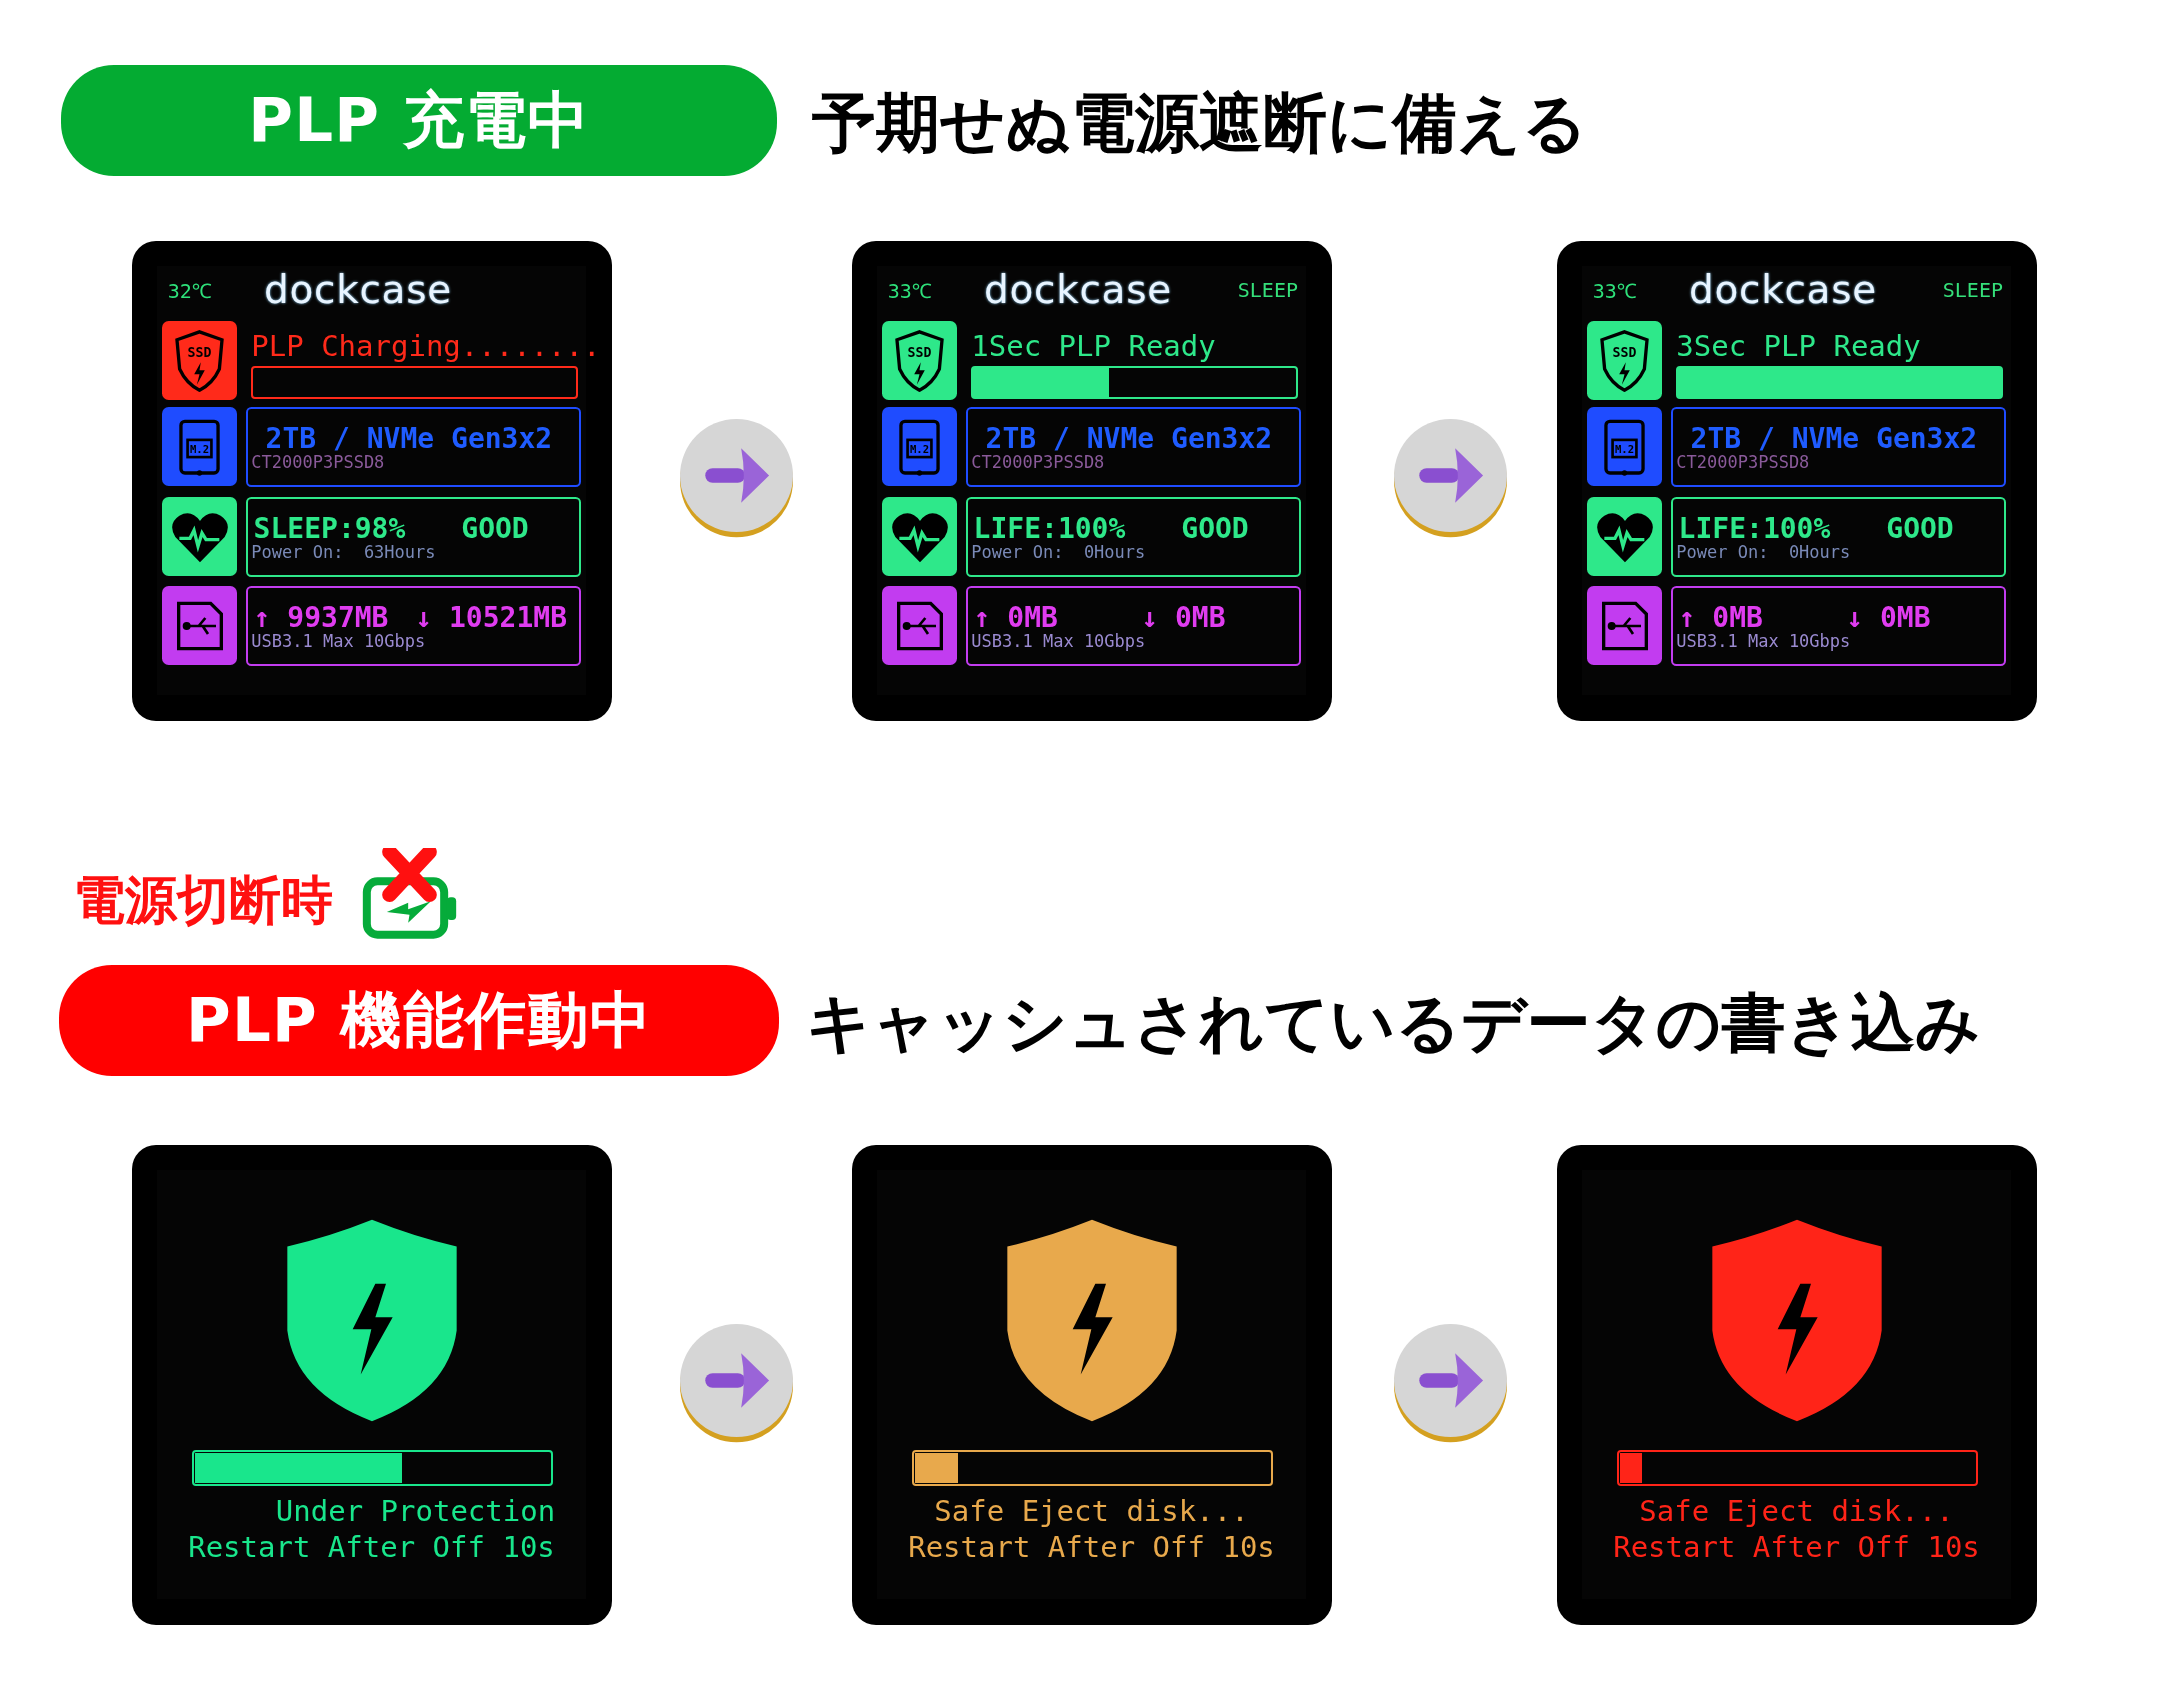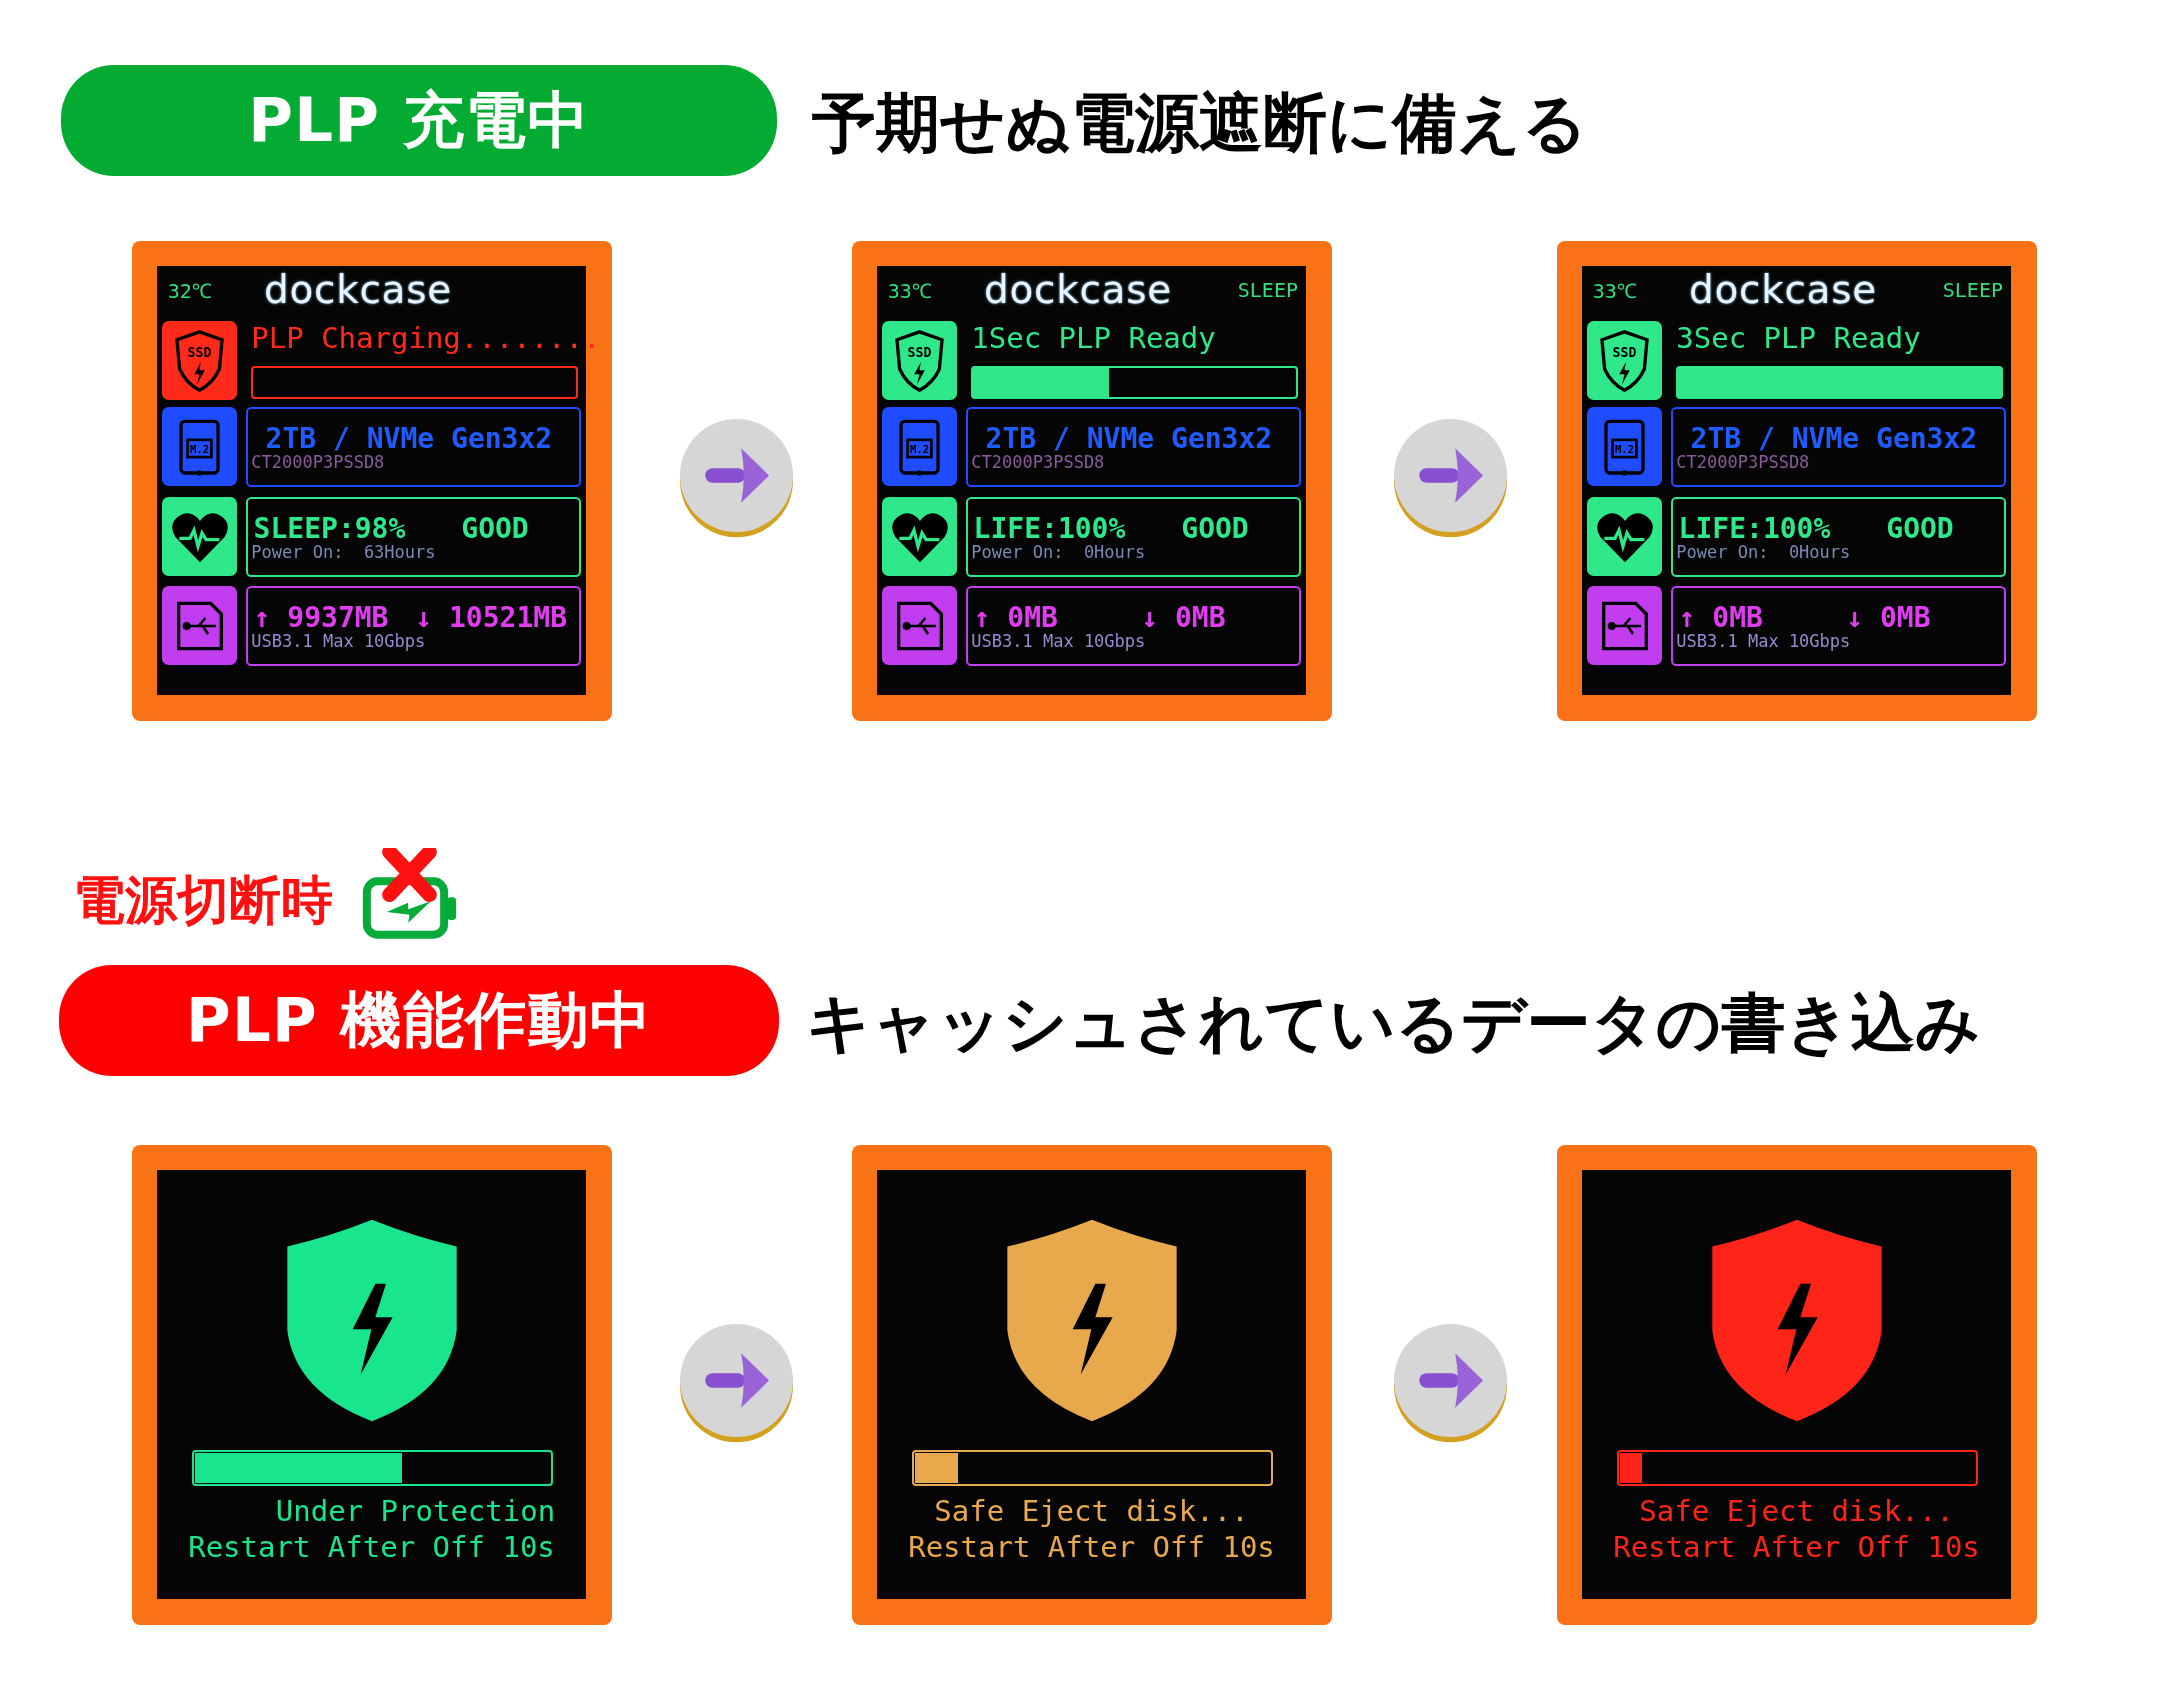--- a/index.html
+++ b/index.html
@@ -4,38 +4,38 @@
 <style>
   html, body { margin:0; padding:0; background:#ffffff; }
   body { width:2183px; height:1687px; position:relative; overflow:hidden;
          font-family:"DejaVu Sans", "Liberation Sans", sans-serif; }
 
   .pill { position:absolute; border-radius:53px; color:#fff; display:flex;
           align-items:center; justify-content:center; font-weight:bold; font-size:61px;
           letter-spacing:1.3px; }
   .headline { position:absolute; font-size:64px; color:#000000; font-weight:bold; }
 
-  .frame { position:absolute; width:480px; height:480px; background:#f97316; border-radius:8px; }
+  .frame { position:absolute; width:480px; height:480px; background:#000000; border-radius:24px; }
   .screen { position:absolute; left:25px; top:25px; width:429px; height:429px; background:#050505;
             font-family:"DejaVu Sans Mono", "Liberation Mono", monospace; }
 
   .topbar { position:absolute; left:0; top:0; width:100%; height:47px; }
   .temp { position:absolute; left:10.7px; top:10.7px; font-size:20px; color:#2ee07a; }
   .brand { position:absolute; left:107px; top:1.3px; font-size:39px; color:#e8f4ff; font-family:"DejaVu Sans", sans-serif;
            text-shadow:0 0 2.7px #9ad8ff; letter-spacing:0.7px; }
   .sleep { position:absolute; right:8px; top:12px; font-size:20px; color:#35e07a; }
 
   .row { position:absolute; left:5.3px; width:419px; height:79px; }
   .ico { position:absolute; left:0; top:0; width:75px; height:79px; border-radius:6.7px; display:flex;
          align-items:center; justify-content:center; }
   .box { position:absolute; left:84px; top:0; width:331px; height:76px; border:2.7px solid; border-radius:5.3px; }
   .line1 { position:absolute; left:5.3px; top:13px; font-size:28px; font-weight:bold; white-space:pre; }
   .line2 { position:absolute; left:3px; top:43px; font-size:17px; white-space:pre; }
 
-  .plp-title { position:absolute; left:89px; top:0; font-size:29px; white-space:pre; }
+  .plp-title { position:absolute; left:89px; top:8px; font-size:29px; white-space:pre; }
   .plp-bar { position:absolute; left:89px; top:45px; width:323px; height:29px; border:2.7px solid; border-radius:4px; }
   .plp-fill { position:absolute; left:0; top:0; height:100%; }
 
   .arrow { position:absolute; width:113px; height:113px; border-radius:50%; background:#d6d6d6;
            box-shadow:0 5.3px 0 #d4a020; }
 
   .shield-wrap { position:absolute; left:0; top:47px; width:100%; height:207px; display:flex; justify-content:center; }
   .big-bar { position:absolute; left:35px; top:280px; width:357px; height:32px; border:2.7px solid; border-radius:4px; }
   .big-fill { position:absolute; left:1.3px; top:1.3px; bottom:1.3px; }
   .msg1, .msg2 { position:absolute; width:100%; text-align:center; font-size:29px; white-space:pre; }

